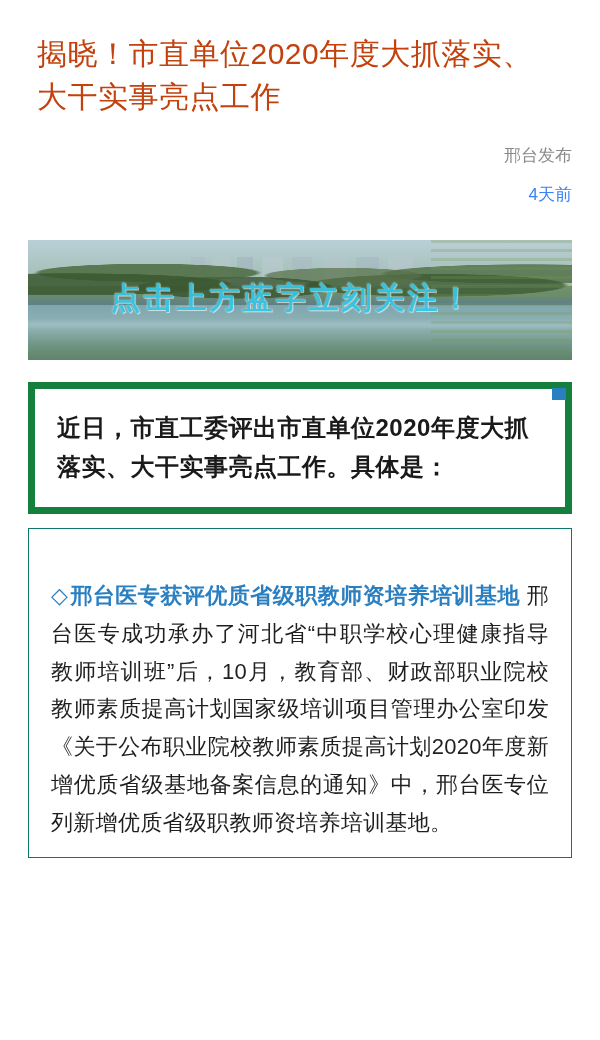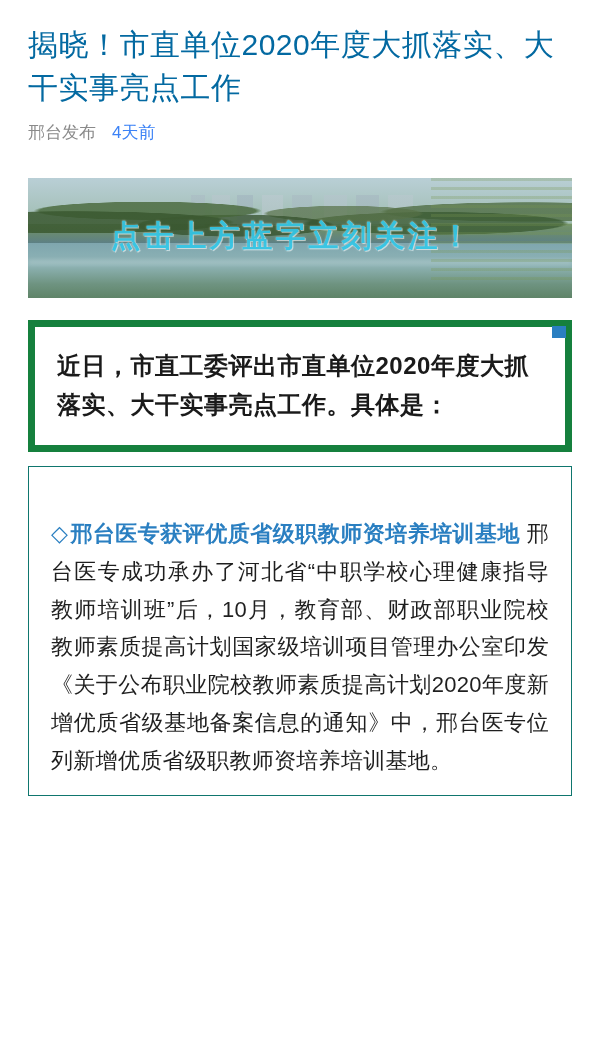--- a/index.html
+++ b/index.html
@@ -16,35 +16,36 @@
   }
   .page {
     position: relative;
     width: 600px;
     height: 1040px;
     background: #ffffff;
     box-sizing: border-box;
     padding: 0 28px;
   }
   .article-title {
-    margin: 0;
+    margin: 9px;
     padding-top: 24px;
     font-size: 30px;
     line-height: 1.42;
     font-weight: 400;
-    color: #0369a1;
+    color: #c2410c;
     letter-spacing: 0.5px;
   }
   .meta-row {
-    margin-top: 12px;
+    margin-top: 26px;
     display: flex;
     align-items: flex-end;
     gap: 16px;
     font-size: 17px;
     color: #8a8a8a;
+    flex-direction: column;
   }
   .meta-source {
     color: #8a8a8a;
   }
   .meta-time {
     color: #3b82f6;
   }
   .banner {
     position: relative;
     margin-top: 34px;

